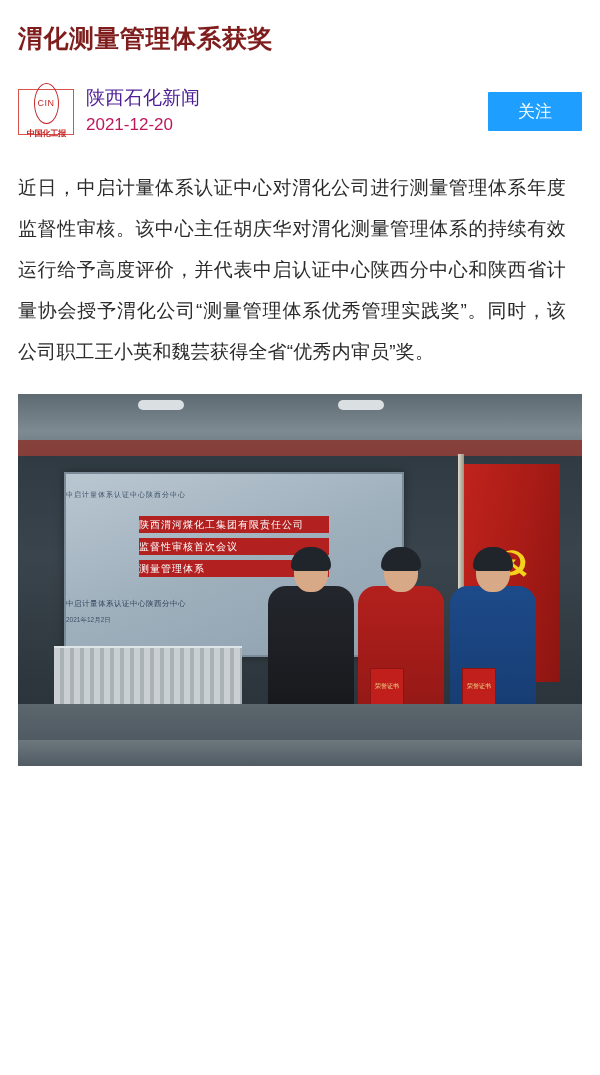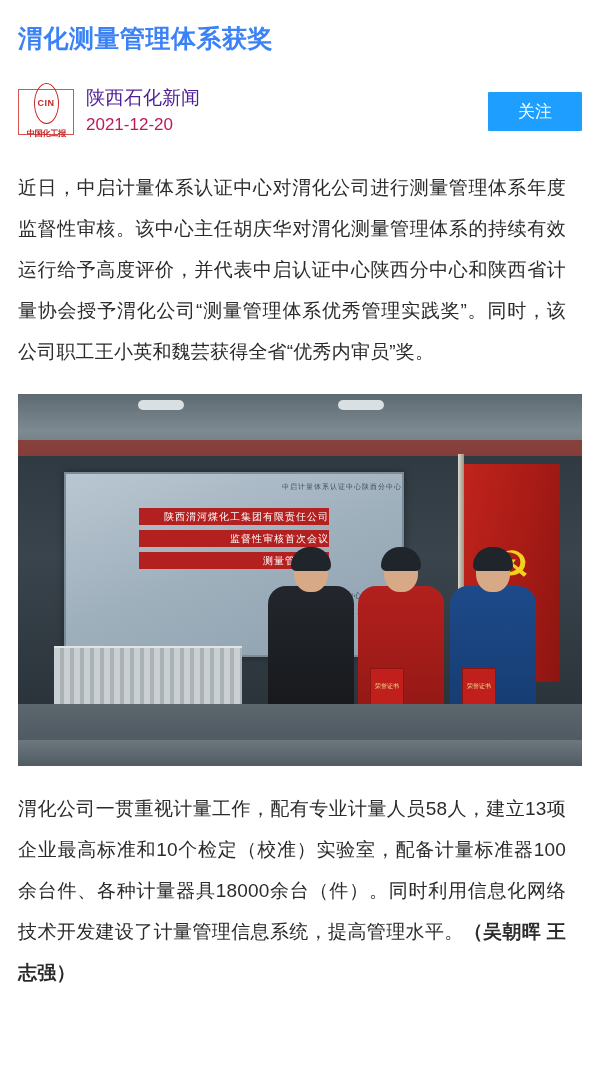--- a/index.html
+++ b/index.html
@@ -17,21 +17,21 @@
   .page {
     width: 600px;
     height: 1075px;
     box-sizing: border-box;
     padding: 0 18px;
     position: relative;
   }
   .article-title {
     font-size: 25px;
     font-weight: bold;
-    color: #3b82f6;
+    color: #7f1d1d;
     letter-spacing: 0.5px;
     margin: 22px 0 0 0;
     line-height: 1.3;
   }
   .byline {
     display: flex;
     align-items: center;
     margin-top: 26px;
     height: 62px;
   }
@@ -44,21 +44,21 @@
     display: flex;
     flex-direction: column;
     align-items: center;
     justify-content: center;
     background: #fff;
     margin-right: 12px;
   }
   .avatar .ava-top {
     font-size: 9px;
     color: #c62828;
-    font-weight: bold;
+    font-weight: normal;
     border: 1px solid #c62828;
     border-radius: 50%;
     padding: 14px 3px;
     line-height: 11px;
     letter-spacing: 0.5px;
   }
   .avatar .ava-bot {
     font-size: 9px;
     color: #c62828;
     font-weight: bold;
@@ -141,22 +141,22 @@
     background: linear-gradient(180deg,#5c666d 0%, #47515a 100%);
   }
   .screen {
     position: absolute;
     left: 46px; top: 78px;
     width: 340px; height: 185px;
     background: linear-gradient(160deg,#b9c7d1 0%, #9fb0bd 50%, #8ea0ae 100%);
     border: 2px solid #7b8b97;
     box-shadow: 0 0 8px rgba(0,0,0,0.35);
     box-sizing: border-box;
-    padding-top: 8px;
-    text-align: right;
+    padding-top: 16px;
+    text-align: left;
     overflow: hidden;
   }
   .screen .slide-head {
     font-size: 7px;
     color: #3d4f63;
     letter-spacing: 1px;
   }
   .screen .slide-band {
     margin: 16px auto 0 auto;
     width: 190px;
@@ -330,15 +330,14 @@
       <div class="p-body"></div>
     </div>
 
     <div class="cert c2">荣誉证书</div>
     <div class="cert c3">荣誉证书</div>
 
     <div class="floor"></div>
     <div class="table-front"></div>
   </div>
 
-  <p class="para"><span>渭化公司一贯重视计量工作，配有专业计量人员58人，建立13项企业最高标准和10个检定（校准）实验室，配备计量标准器100余台件、各种计量器具18000余台（件）。同时利用信息化网络技术开发建设了计量管理信息系统，提高管理水平。</span><span class="strong">（吴朝晖 王志强）</span></p>
 
 </div>
 
 </body></html>

